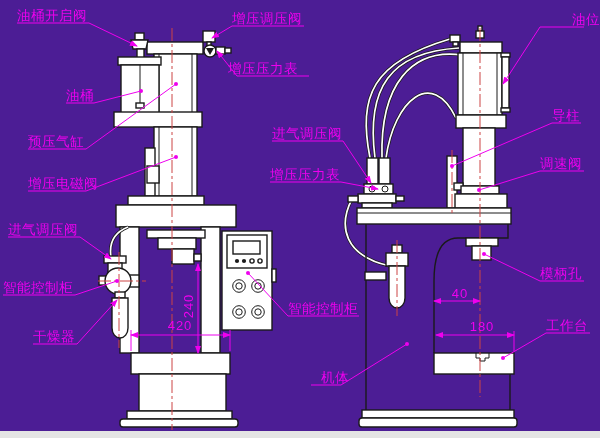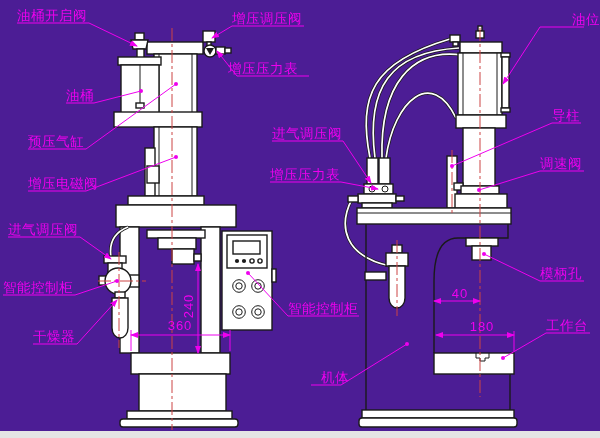--- a/index.html
+++ b/index.html
@@ -252,19 +252,19 @@
 <div class="lbl" style="left:288px;top:301px">智能控制柜</div>
 <div class="lbl" style="left:321px;top:370px">机体</div>
 <div class="lbl" style="left:272px;top:126px">进气调压阀</div>
 <div class="lbl" style="left:270px;top:167px">增压压力表</div>
 <div class="lbl" style="left:572px;top:12px">油位计</div>
 <div class="lbl" style="left:552px;top:108px">导柱</div>
 <div class="lbl" style="left:540px;top:156px">调速阀</div>
 <div class="lbl" style="left:540px;top:266px">模柄孔</div>
 <div class="lbl" style="left:546px;top:318px">工作台</div>
 
-<div class="dim c" style="left:180px;top:319px">360</div>
+<div class="dim c" style="left:180px;top:319px">420</div>
 <div class="dim rot" style="left:189px;top:306px">240</div>
 <div class="dim c" style="left:460px;top:287px">40</div>
 <div class="dim c" style="left:482px;top:320px">180</div>
 
 <div class="bottom-strip"></div>
 </div>
 
 </body></html>

